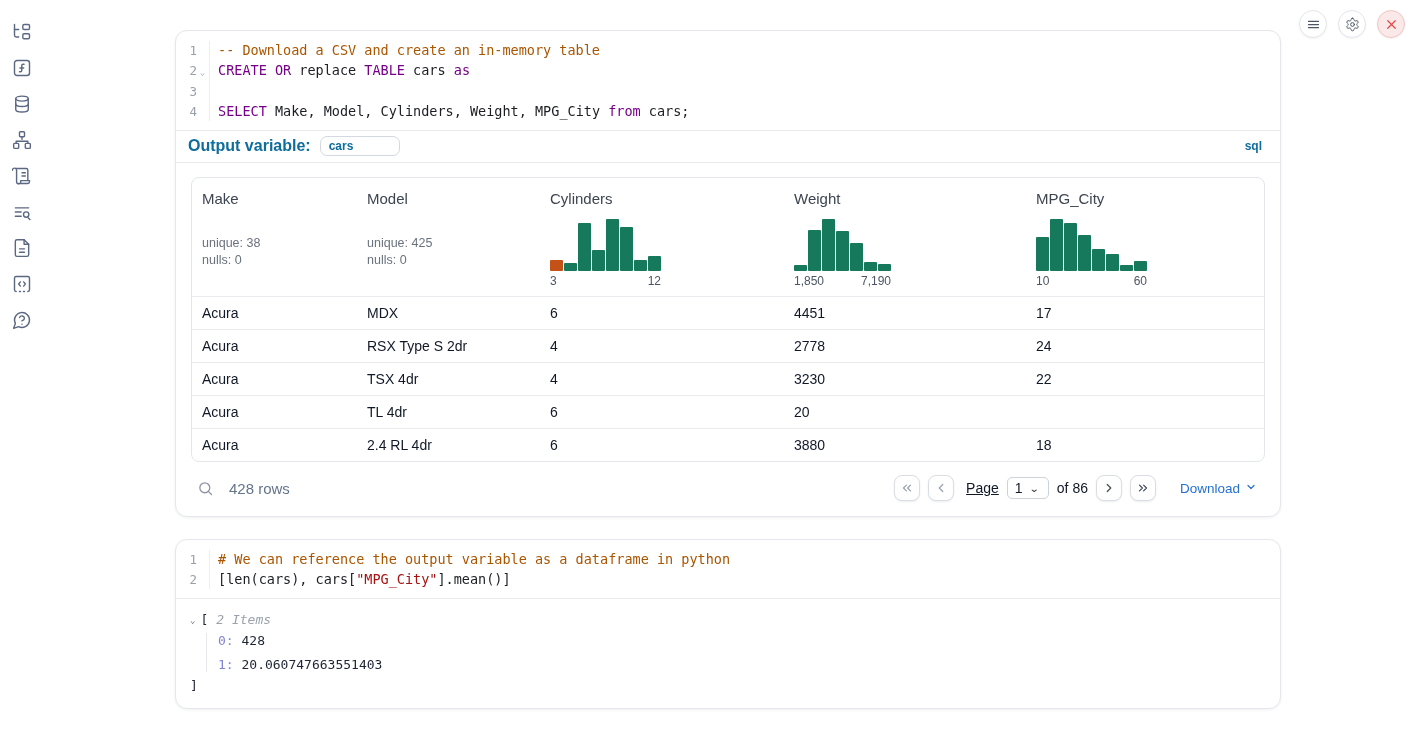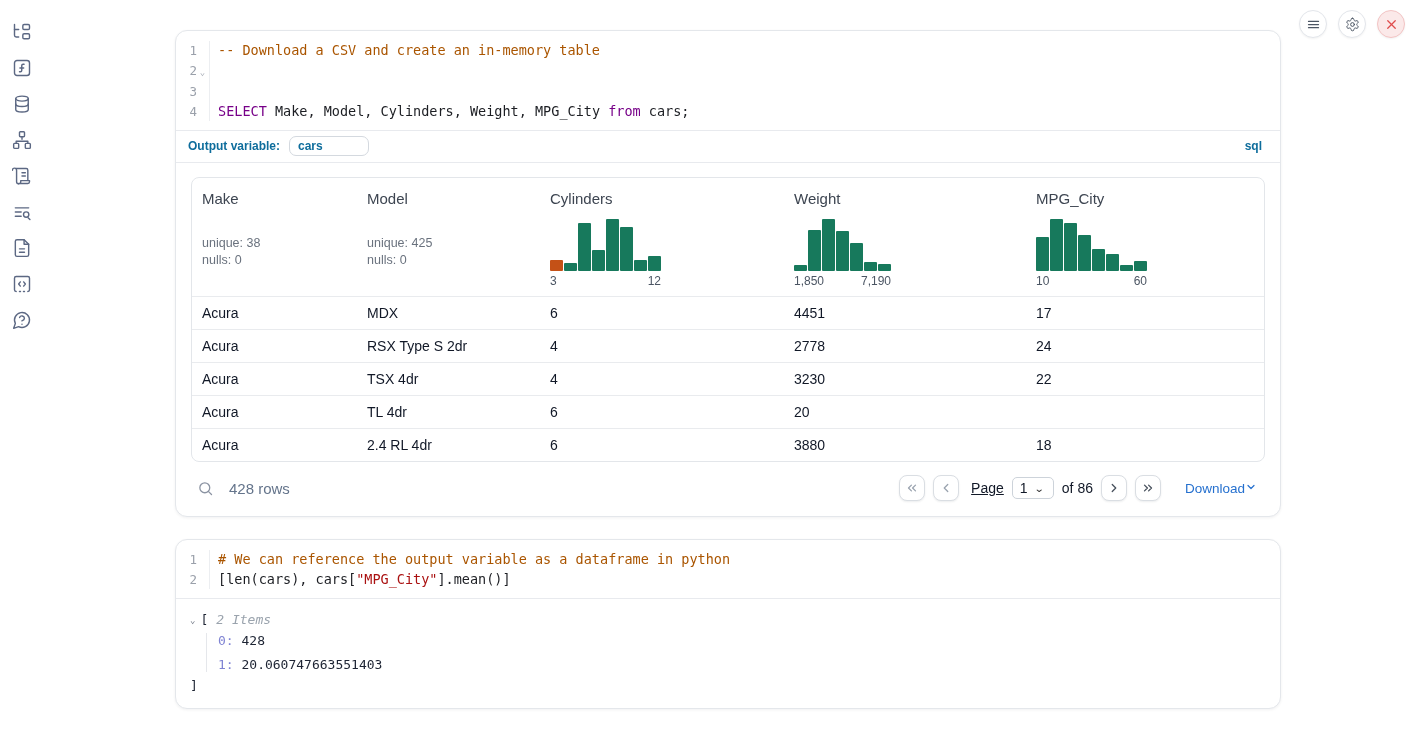--- a/index.html
+++ b/index.html
@@ -40,21 +40,21 @@
   .ln { color: #9aa0aa; font-size: 12.5px; }
   .fold { width: 11px; font-size: 9px; color: #a7adb7; text-align: center; }
   .codetext { padding-left: 8px; white-space: pre; }
   .tok-comment { color: #aa5500; }
   .tok-keyword { color: #770088; }
   .tok-string  { color: #aa1111; }
   .tok-plain   { color: #1c1e23; }
 
   
   .outvar-bar { display: flex; align-items: center; gap: 9px; padding: 5px 12px 6px 12px; border-top: 1px solid #e8eaee; }
-  .outvar-label { color: #0e6d9c; font-weight: bold; font-size: 12px; }
+  .outvar-label { color: #0e6d9c; font-weight: bold; font-size: 16px; }
   .outvar-input {
     border: 1px solid #d4d9df; border-radius: 7px; padding: 2px 8px; width: 80px; height: 20px;
     font-size: 12px; font-weight: bold; color: #0e6d9c; font-family: "Liberation Sans", sans-serif;
   }
   .lang-badge { margin-left: auto; color: #0e6d9c; font-size: 12px; font-weight: bold; padding-right: 6px; }
 
   
   .output-area { border-top: 1px solid #e8eaee; padding: 14px 15px 8px; }
   .data-table { border: 1px solid #e3e6ea; border-radius: 8px; overflow: hidden; }
   .thead, .tr { display: grid; grid-template-columns: 165px 183px 244px 242px 1fr; }
@@ -82,21 +82,21 @@
   .pg-btn svg { width: 14px; height: 14px; }
   .pg-btn.muted { color: #9aa3af; }
   .pg-btn.active { color: #47505c; }
   .page-label, .page-of { font-size: 14px; color: #111827; }
   .page-label { margin-left: 4px; text-decoration: underline; }
   .page-select {
     display: inline-flex; align-items: center; gap: 7px; border: 1px solid #cdd3da; border-radius: 5px;
     padding: 2px 7px; font-size: 14px; color: #111827; background: #fff; cursor: pointer; min-width: 42px;
   }
   .page-select .sel-arrow { font-size: 10px; color: #333; transform: scaleX(1.3); }
-  .download-link { margin-left: 16px; display: inline-flex; align-items: flex-start; background: none; border: none;
+  .download-link { margin-left: 16px; display: inline-flex; align-items: flex-start; gap: 5px; background: none; border: none;
     color: #2570cf; font-size: 13.5px; font-family: "Liberation Sans", sans-serif; cursor: pointer; }
   .download-link svg { width: 12px; height: 12px; }
 
   
   .pyout { border-top: 1px solid #e8eaee; padding: 13px 16px 15px 14px;
            font-family: "DejaVu Sans Mono", monospace; font-size: 13px; color: #1d2433; }
   .tree-head { display: flex; align-items: center; }
   .tree-chevron { color: #6b7280; font-size: 9px; margin-right: 5px; cursor: pointer; }
   .bracket { color: #1d2433; }
   .items-label { color: #9aa3ad; font-style: italic; margin-left: 8px; }
@@ -202,20 +202,21 @@
             <span class="ln">1</span>
             <span class="fold"></span>
           </div>
           <div class="codetext"><span class="tok-comment">-- Download a CSV and create an in-memory table</span></div>
         </div>
         <div class="code-line">
           <div class="gutter">
             <span class="ln">2</span>
             <span class="fold">⌄</span>
           </div>
+          <div class="codetext"><span class="tok-keyword">CREATE</span><span class="tok-plain"> </span><span class="tok-keyword">OR</span><span class="tok-plain"> replace </span><span class="tok-keyword">TABLE</span><span class="tok-plain"> cars </span><span class="tok-keyword">as</span></div>
         </div>
         <div class="code-line">
           <div class="gutter">
             <span class="ln">3</span>
             <span class="fold"></span>
           </div>
         </div>
         <div class="code-line">
           <div class="gutter">
             <span class="ln">4</span>

